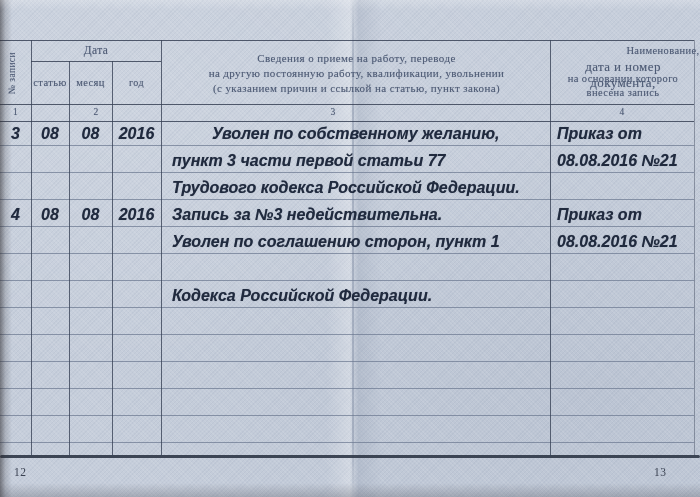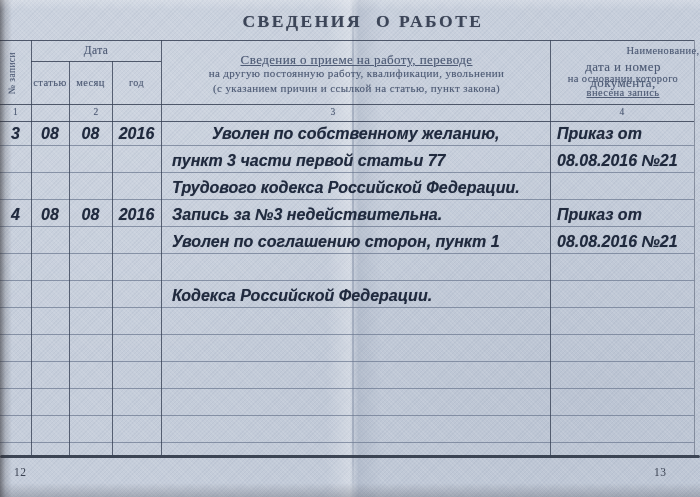--- a/index.html
+++ b/index.html
@@ -47,23 +47,20 @@
   .pageno{position:absolute;font-size:11.5px;color:#3b4252;z-index:4;letter-spacing:.5px;}
 </style>
 </head>
 <body>
 
 <div class="page">
 
   <div class="spineBand"></div>
   <div class="crease"></div>
 
-  <div class="title">
-    <span class="t1">СВЕДЕНИЯ</span><span>О РАБОТЕ</span>
-  </div>
 
   <div class="hl" style="left:0;top:40px;width:694px;"></div>
   <div class="hl" style="left:0;top:104px;width:694px;"></div>
   <div class="hl" style="left:0;top:121px;width:694px;"></div>
   <div class="hl" style="left:31px;top:61px;width:130px;"></div>
   <div class="bb" style="left:0;top:455px;width:700px;"></div>
 
   <div class="vl" style="left:31px;top:40px;height:416px;"></div>
   <div class="vl" style="left:69px;top:61px;height:395px;"></div>
   <div class="vl" style="left:112px;top:61px;height:395px;"></div>
@@ -83,28 +80,28 @@
   <div class="rl" style="left:0;top:388px;width:694px;"></div>
   <div class="rl" style="left:0;top:415px;width:694px;"></div>
   <div class="rl" style="left:0;top:442px;width:694px;"></div>
 
   <div class="hdr rot" style="left:-21px;top:65px;width:72px;height:16px;font-size:9.5px;">№ записи</div>
   <div class="hdr" style="left:31px;top:44px;width:130px;font-size:11.5px;">Дата</div>
   <div class="hdr" style="left:31px;top:77px;width:38px;font-size:10.5px;">статью</div>
   <div class="hdr" style="left:69px;top:77px;width:43px;font-size:10.5px;">месяц</div>
   <div class="hdr" style="left:112px;top:77px;width:49px;font-size:10px;">год</div>
 
-  <div class="hdr" style="left:163px;top:52px;width:387px;font-size:13px;text-decoration:underline;">Сведения о приеме на работу, переводе</div>
+  <div class="hdr" style="left:163px;top:52px;width:387px;font-size:11px;">Сведения о приеме на работу, переводе</div>
   <div class="hdr" style="left:163px;top:82px;width:387px;font-size:11px;">(с указанием причин и ссылкой на статью, пункт закона)</div>
   <div class="hdr" style="left:163px;top:67px;width:387px;font-size:11px;">на другую постоянную работу, квалификации, увольнении</div>
 
   <div class="hdr" style="left:552px;top:45px;width:142px;font-size:10.5px;padding-left:40px;">Наименование,</div>
   <div class="hdr" style="left:552px;top:59px;width:142px;font-size:13px;">дата и номер документа,</div>
   <div class="hdr" style="left:552px;top:73px;width:142px;font-size:10.5px;">на основании которого</div>
-  <div class="hdr" style="left:552px;top:87px;width:142px;font-size:10.5px;text-decoration:underline;">внесена запись</div>
+  <div class="hdr" style="left:552px;top:87px;width:142px;font-size:10.5px;">внесена запись</div>
 
   <div class="hdr" style="left:0;top:107px;width:31px;font-size:9.5px;">1</div>
   <div class="hdr" style="left:31px;top:107px;width:130px;font-size:9.5px;">2</div>
   <div class="hdr" style="left:163px;top:107px;width:340px;font-size:9.5px;">3</div>
   <div class="hdr" style="left:550px;top:107px;width:144px;font-size:9.5px;">4</div>
 
   <div class="ent cent" style="left:0;top:123px;width:31px;">3</div>
   <div class="ent cent" style="left:31px;top:123px;width:38px;">08</div>
   <div class="ent cent" style="left:69px;top:123px;width:43px;">08</div>
   <div class="ent cent" style="left:112px;top:123px;width:49px;">2016</div>

